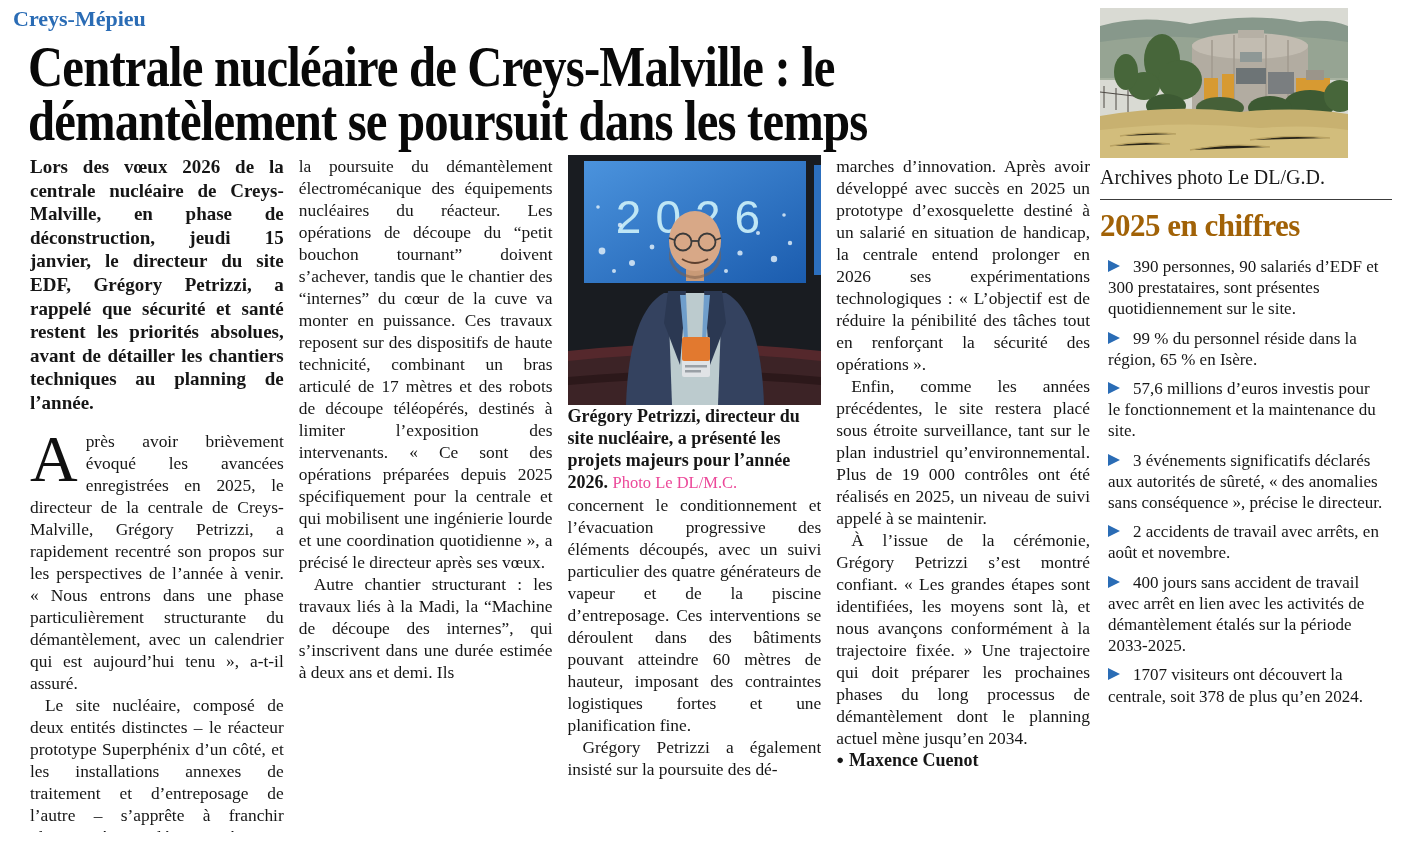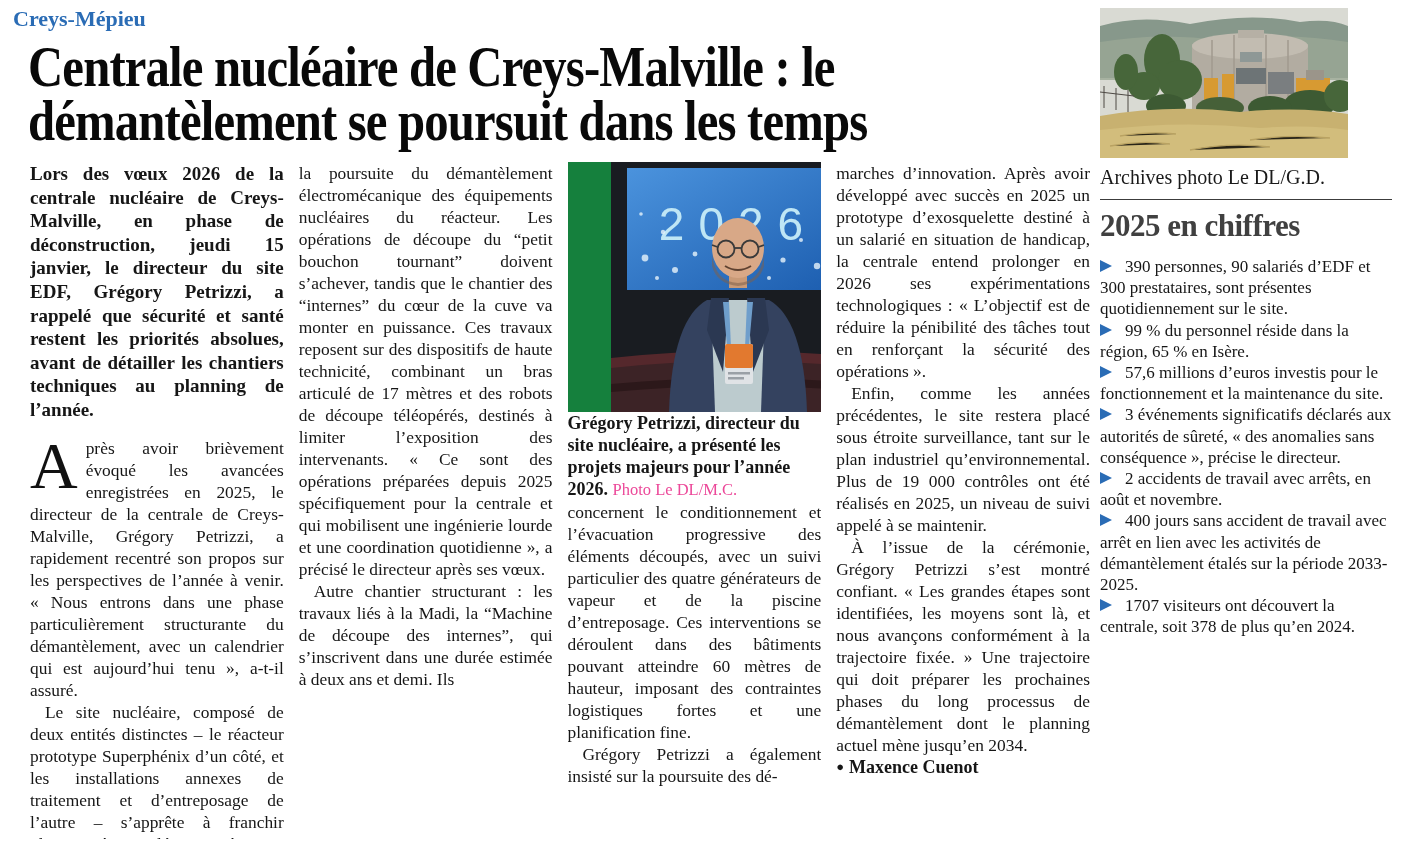--- a/index.html
+++ b/index.html
@@ -8,54 +8,54 @@
          -webkit-font-smoothing:antialiased; }
 
   .kicker { position:absolute; left:13px; top:6px; font-size:22px; font-weight:700;
             color:#2a6cb5; letter-spacing:0; }
 
   .headline { position:absolute; left:28px; top:40px; width:1260px;
               font-size:58px; line-height:54px; font-weight:700; color:#090909;
               letter-spacing:-1px; transform:scaleX(0.84); transform-origin:0 0; }
   .headline span { display:block; }
 
-  .columns { position:absolute; left:30px; top:162px; width:1060px; height:677px;
+  .columns { position:absolute; left:30px; top:155px; width:1060px; height:677px;
              display:flex; gap:15px; }
   .col { width:254px; height:677px; overflow:hidden; font-size:17.4px;
          line-height:22px; text-align:justify; }
   .col p { margin:0; }
   .col p.indent { text-indent:15px; }
 
   .intro { font-weight:700; font-size:19px; line-height:23.6px; margin-bottom:15px !important;
            text-align:justify; }
 
   .dropcap { float:left; font-size:66px; line-height:54px; padding:2px 8px 0 0;
              font-weight:400; color:#111; }
 
   .subhead-block { border-top:1px solid #1a1a1a; border-bottom:1px solid #1a1a1a;
                    margin:16px 4px 14px 4px; padding:8px 6px 10px 6px; }
   .subhead { text-align:center; font-weight:700; font-size:19.5px; line-height:23px;
              text-indent:0 !important; }
 
-  .photo-frame { width:254px; overflow:hidden; background:#15803d;padding-left:43px; }
+  .photo-frame { width:254px; overflow:hidden; background:#15803d; }
   .photo-frame svg { display:block; }
   .caption { margin:8px 0 14px 0; font-size:18px; line-height:22px; text-align:left; }
   .caption .cap-bold { font-weight:700; }
   .caption .cap-credit { font-weight:400; font-size:16.5px; color:#ec4899; }
 
   .byline { font-weight:700; font-size:18px; margin-top:4px; text-align:left; }
   .byline .dot { font-size:13px; vertical-align:2px; margin-right:5px; }
 
   .sidebar { position:absolute; left:1100px; top:8px; width:294px; }
   .sb-photo { width:248px; height:150px; overflow:hidden; background:#dcdcd6; }
   .sb-credit { font-size:20px; margin-top:8px; color:#1a1a1a; }
   .sb-rule { border:0; border-top:1px solid #3c3c3c; margin:10px 0 8px 0; width:292px; }
-  .sb-title { font-size:31px; font-weight:700; color:#404040; margin:0 0 12px 0;
+  .sb-title { font-size:31px; font-weight:700; color:#a16207; margin:0 0 12px 0;
               letter-spacing:-0.5px; }
-  .stat { font-size:17px; line-height:21.2px; text-align:left; margin:0; }
+  .stat { font-size:17px; line-height:21.2px; text-align:left; margin:8px; }
   .tri { display:inline-block; width:0; height:0;
          border-left:12px solid #2a6cb5; border-top:6.5px solid transparent;
          border-bottom:6.5px solid transparent; margin-right:13px; }
 </style>
 </head>
 <body>
 
 <div class="kicker">Creys-Mépieu</div>
 
 <h1 class="headline">

